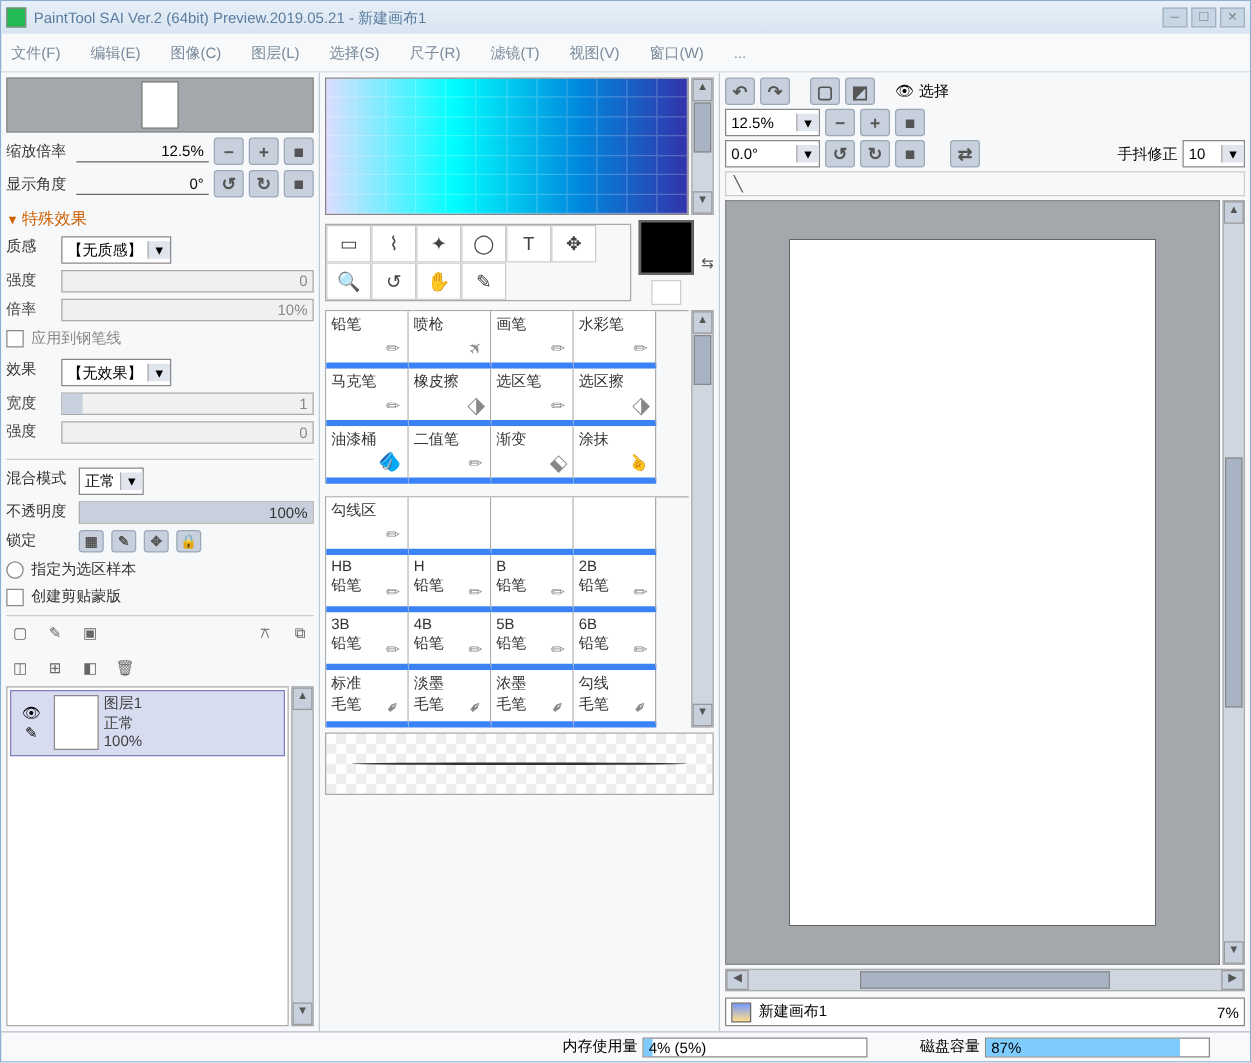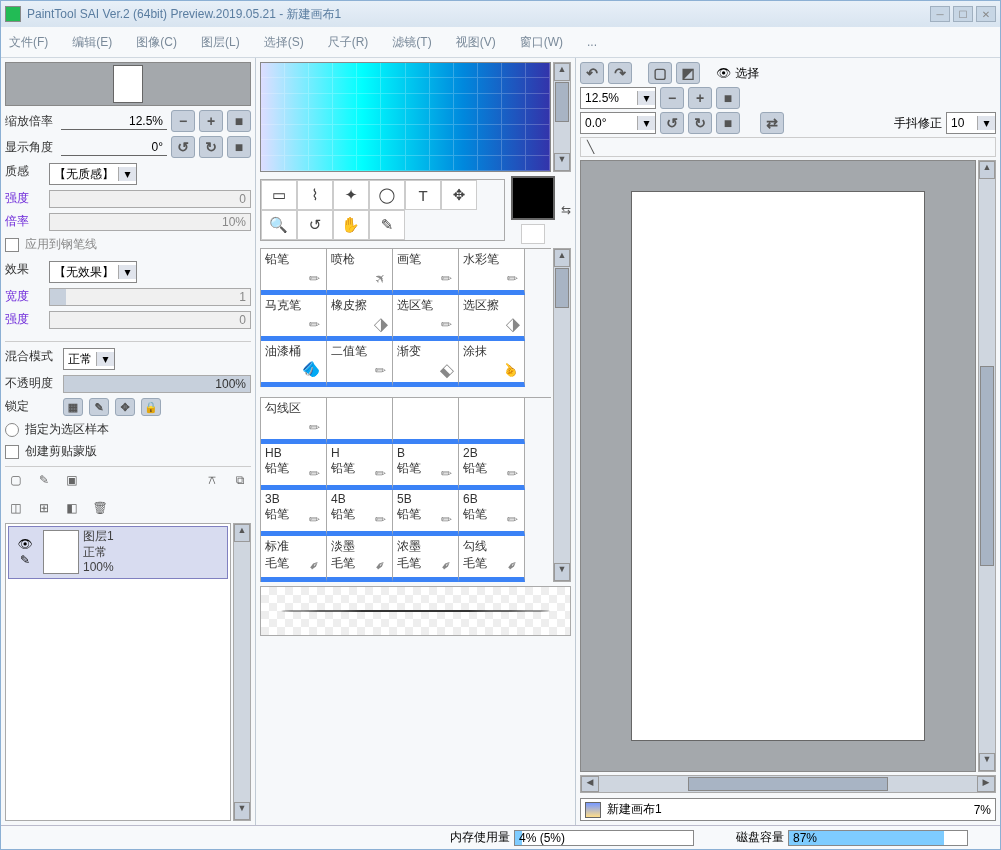--- a/index.html
+++ b/index.html
@@ -27,21 +27,21 @@
 .sq-btn.sm { width: 20px; height: 18px; font-size: 11px; }
 
 .sec-head { color: #d06000; font-size: 13px; margin-top: 6px; }
 .sec-head::before { content: "▼ "; font-size: 10px; }
 
 .combo { display: flex; border: 1px solid #888; background: #fff; height: 22px; align-items: center; }
 .combo .txt { flex: 1; padding: 0 4px; }
 .combo .arrow { width: 18px; border-left: 1px solid #aaa; text-align: center; background: #e0e4ec; }
 
 .prop-row { display: flex; align-items: flex-start; gap: 6px; margin-top: 3px; }
-.prop-row .lab { width: 38px; color: #6d28d9; }
+.prop-row .lab { width: 38px; color: #404040; }
 .prop-row .lab.d { color: #333; }
 .slider { flex: 1; height: 18px; border: 1px solid #aaa; background: #f0f0f0; position: relative; }
 .slider .fill { position: absolute; left: 0; top: 0; bottom: 0; background: #c7d0dc; }
 .slider .val { position: absolute; right: 4px; top: 1px; color: #888; }
 .slider .val.d { color: #333; }
 
 .check-row { display: flex; align-items: center; gap: 6px; margin-top: 3px; color: #888; }
 .check-row.d { color: #333; }
 .checkbox { width: 14px; height: 14px; border: 1px solid #888; background: #fff; }
 .radio { width: 14px; height: 14px; border: 1px solid #888; border-radius: 50%; background: #fff; }
@@ -137,20 +137,21 @@
         <div class="sq-btn">■</div>
       </div>
       <div class="row">
         <div class="row-label">显示角度</div>
         <div class="val-box">0°</div>
         <div class="sq-btn">↺</div>
         <div class="sq-btn">↻</div>
         <div class="sq-btn">■</div>
       </div>
 
+      <div class="sec-head">特殊效果</div>
       <div class="prop-row">
         <div class="lab d">质感</div>
         <div class="combo">
             <div class="txt">【无质感】</div>
             <div class="arrow">▾</div>
           </div>
       </div>
       <div class="prop-row">
           <div class="lab">强度</div>
           <div class="slider">

